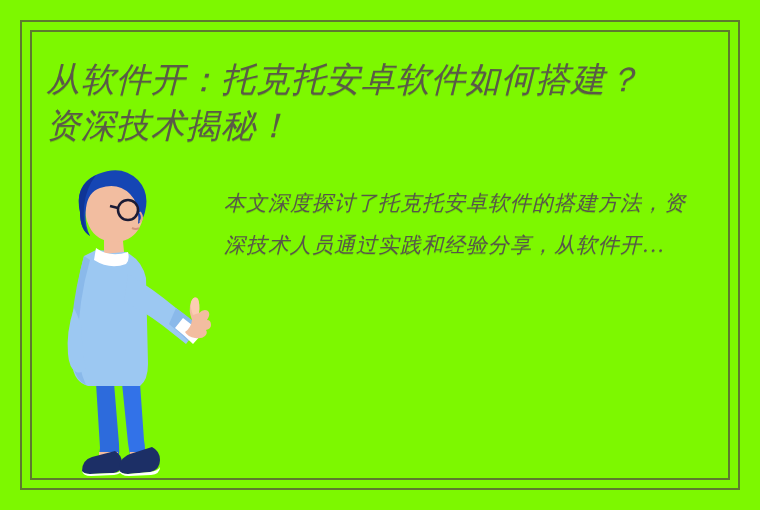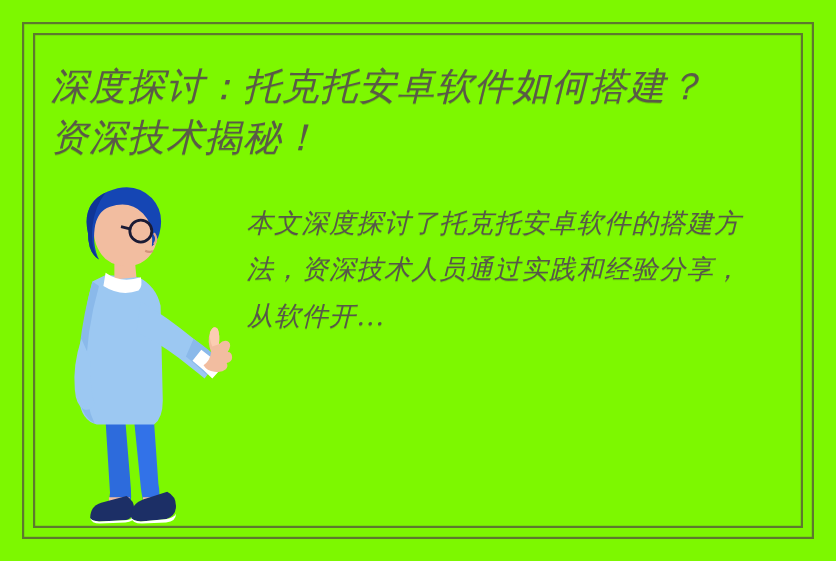--- a/index.html
+++ b/index.html
@@ -42,21 +42,21 @@
     font-family:"DejaVu Serif", serif;
     white-space:pre-wrap;
     text-shadow:0 1px 0 rgba(60,70,30,.25);
   }
   
   #summary {
     position:absolute;
     left:224px; top:182px;
     width:470px;
     color:#57574a;
-    font-size:24px;
+    font-size:21px;
     line-height:42px;
     letter-spacing:1px;
     font-style:italic;
     font-family:"DejaVu Serif", serif;
     text-shadow:0 1px 0 rgba(60,70,30,.18);
   }
   
   #illus {
     position:absolute;
     left:52px; top:168px;
@@ -65,21 +65,21 @@
   #illus svg { display:block; width:170px; height:312px; }
 </style>
 </head>
 <body>
 
 <div id="card">
 
   <div class="frame-outer"></div>
   <div class="frame-inner"></div>
 
-  <div id="headline">深度探讨：托克托安卓软件如何搭建？
+  <div id="headline">从软件开：托克托安卓软件如何搭建？
 资深技术揭秘！</div>
 
   <div id="summary">本文深度探讨了托克托安卓软件的搭建方法，资深技术人员通过实践和经验分享，从软件开...</div>
 
   <div id="illus">
     <svg viewBox="0 0 170 312" xmlns="http://www.w3.org/2000/svg">
 
       <path d="M44 215 L48 280 L47 288 Q50 292 58 292 L66 292 Q68 284 67 276 L62 215 Z" fill="#2d6bdc"></path>
 
       <path d="M70 215 L76 275 Q77 284 79 290 L92 290 Q94 282 92 272 L88 215 Z" fill="#3272e8"></path>

